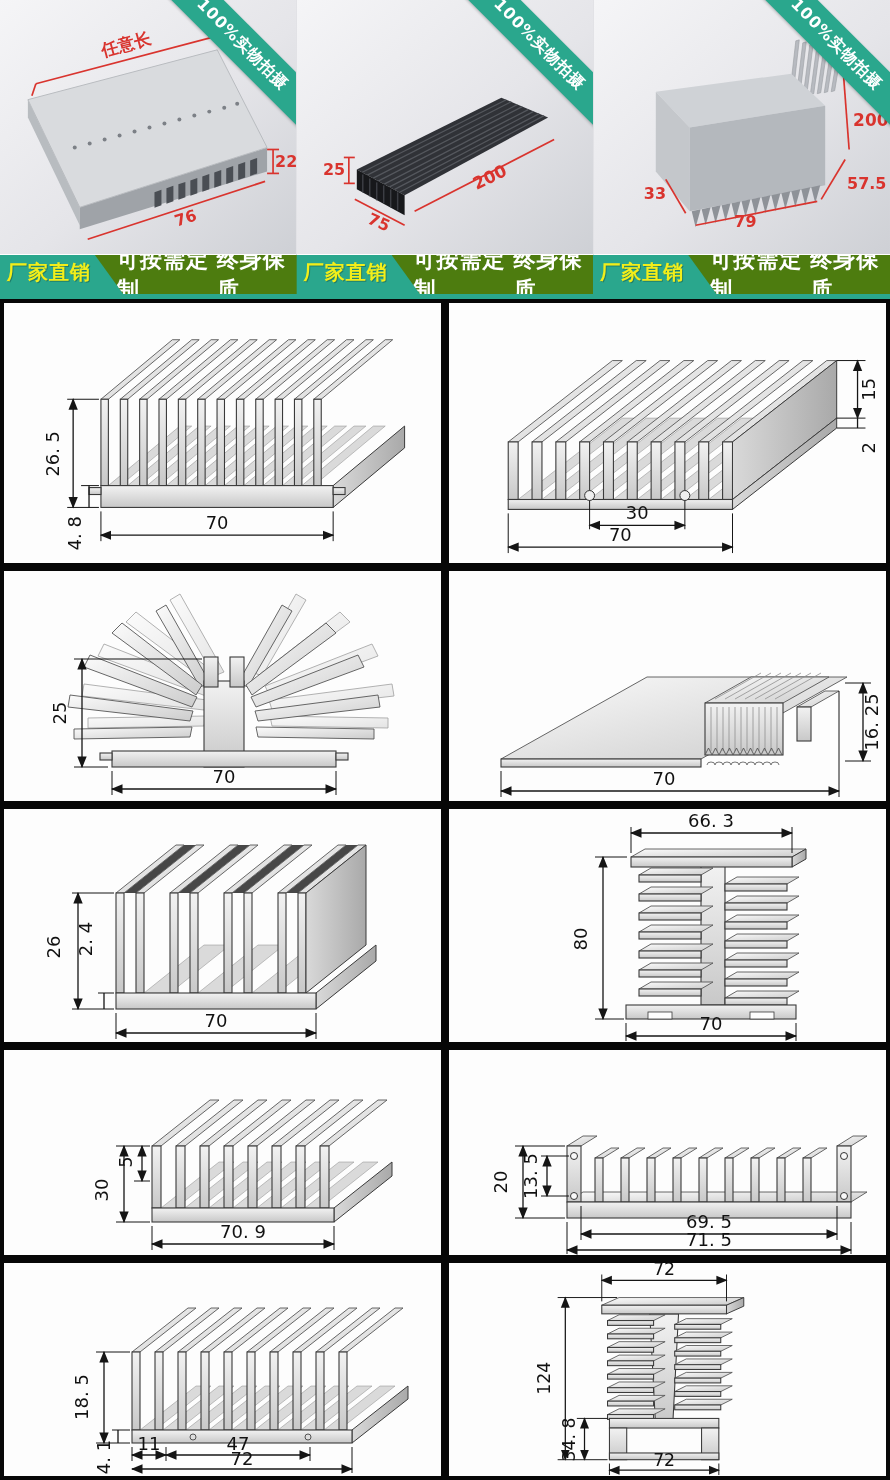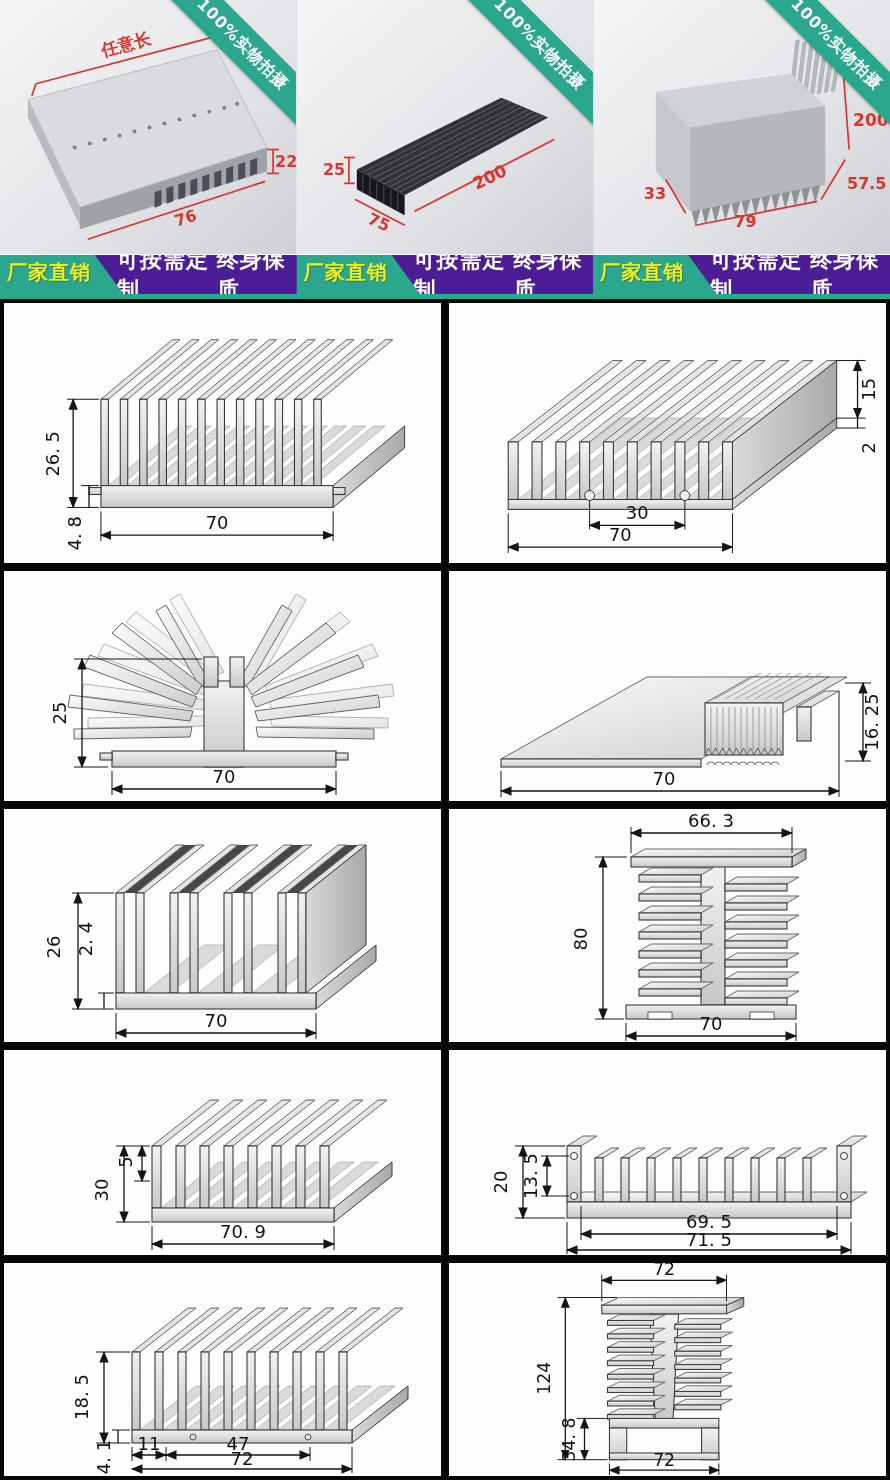--- a/index.html
+++ b/index.html
@@ -7,21 +7,21 @@
   
   .photos{display:flex;width:890px;height:255px;}
   .photo{position:relative;width:296.6px;height:255px;overflow:hidden;border-right:1px solid #e2e2e6;}
   .photo:last-child{border-right:none;}
   .photo svg{display:block;}
   .ribbon{position:absolute;top:26px;right:-56px;width:220px;transform:rotate(45deg);background:#2aa78d;color:#fff;text-align:center;font-size:16px;font-weight:bold;padding:8px 0;letter-spacing:1px;box-shadow:0 1px 3px rgba(0,0,0,.25);}
   
   .banners{display:flex;width:890px;height:44px;}
   .bcol{position:relative;flex:1;background:#2aa78d;overflow:hidden;}
   .bcol .factory{position:absolute;left:7px;top:4px;font-size:20px;font-weight:bold;color:#f2ee1a;letter-spacing:1px;text-shadow:1px 1px 0 rgba(0,0,0,.25);}
-  .bcol .dark{position:absolute;left:32%;right:0;top:0;bottom:5px;background:#4c1d95;clip-path:polygon(0 0,100% 0,100% 100%,14% 100%);display:flex;align-items:center;justify-content:space-evenly;padding-left:22px;}
+  .bcol .dark{position:absolute;left:32%;right:0;top:0;bottom:5px;background:#4d7c0f;clip-path:polygon(0 0,100% 0,100% 100%,14% 100%);display:flex;align-items:center;justify-content:space-evenly;padding-left:22px;}
   .bcol .dark span{color:#fff;font-size:22px;font-weight:bold;letter-spacing:1px;}
   
   .grid{display:grid;width:890px;grid-template-columns:445px 445px;grid-template-rows:268px 238px 241px 213px 221px;}
   .cell{background:#fdfdfd;border:4px solid #070707;overflow:hidden;}
   .cell svg{display:block;width:100%;height:100%;}
   
   .ff{fill:url(#gFace);stroke:#3a3a3a;stroke-width:1.1;}
   .ft{fill:url(#gTop);stroke:#565656;stroke-width:.9;}
   .gf{fill:#dadada;stroke:#8a8a8a;stroke-width:.5;}
   .sf{fill:url(#gSide);stroke:#3a3a3a;stroke-width:1;}

